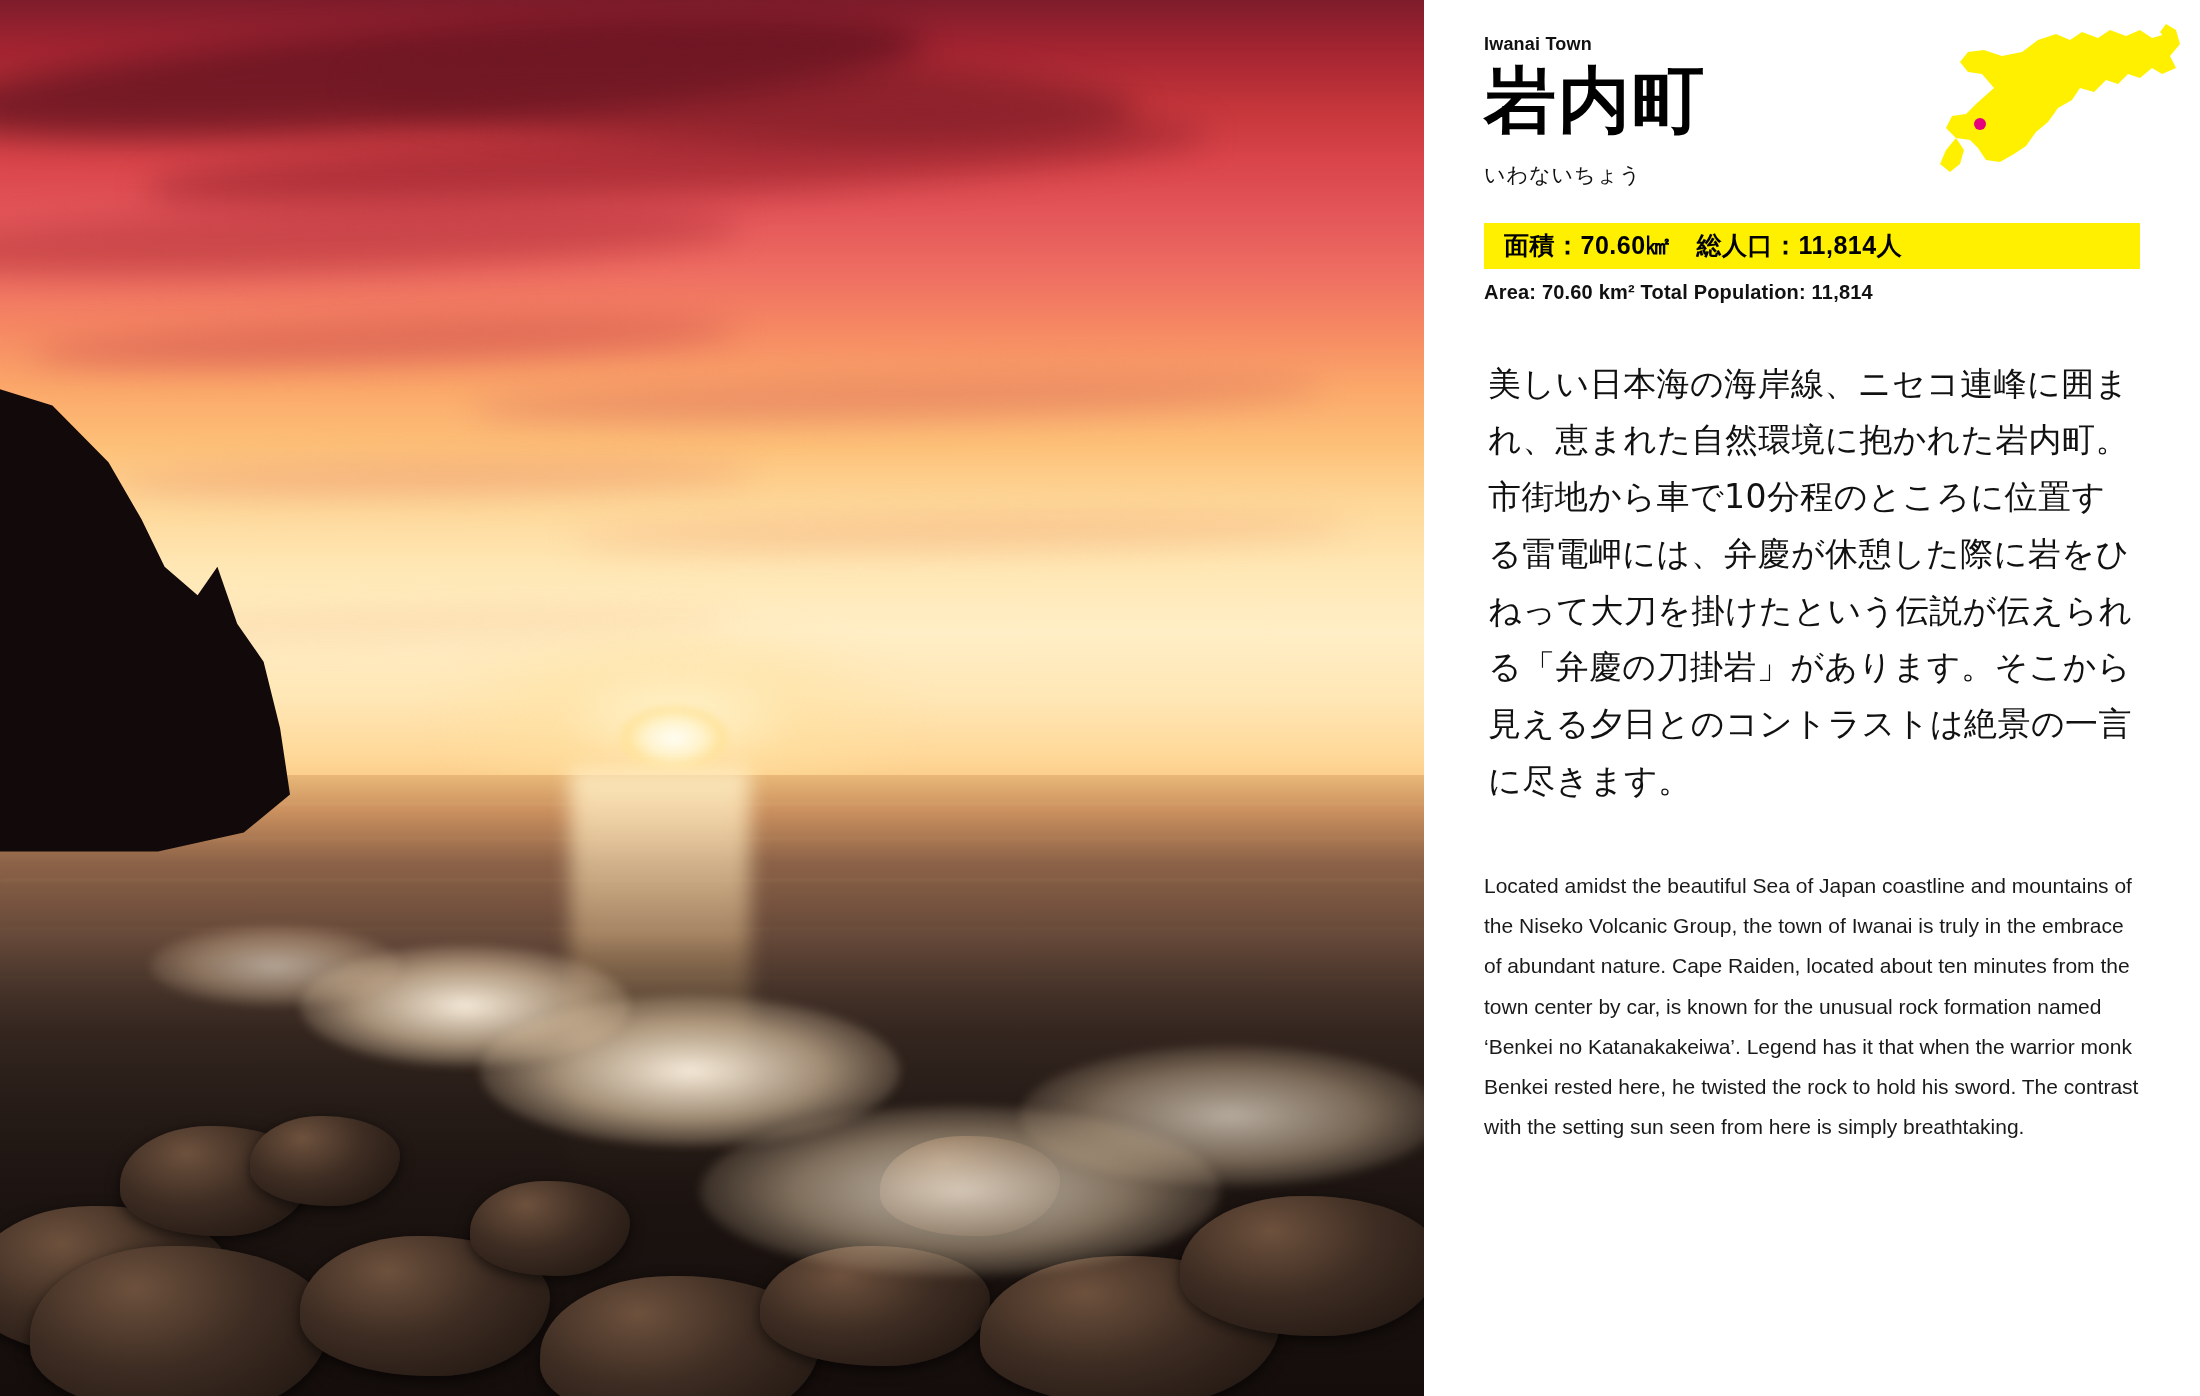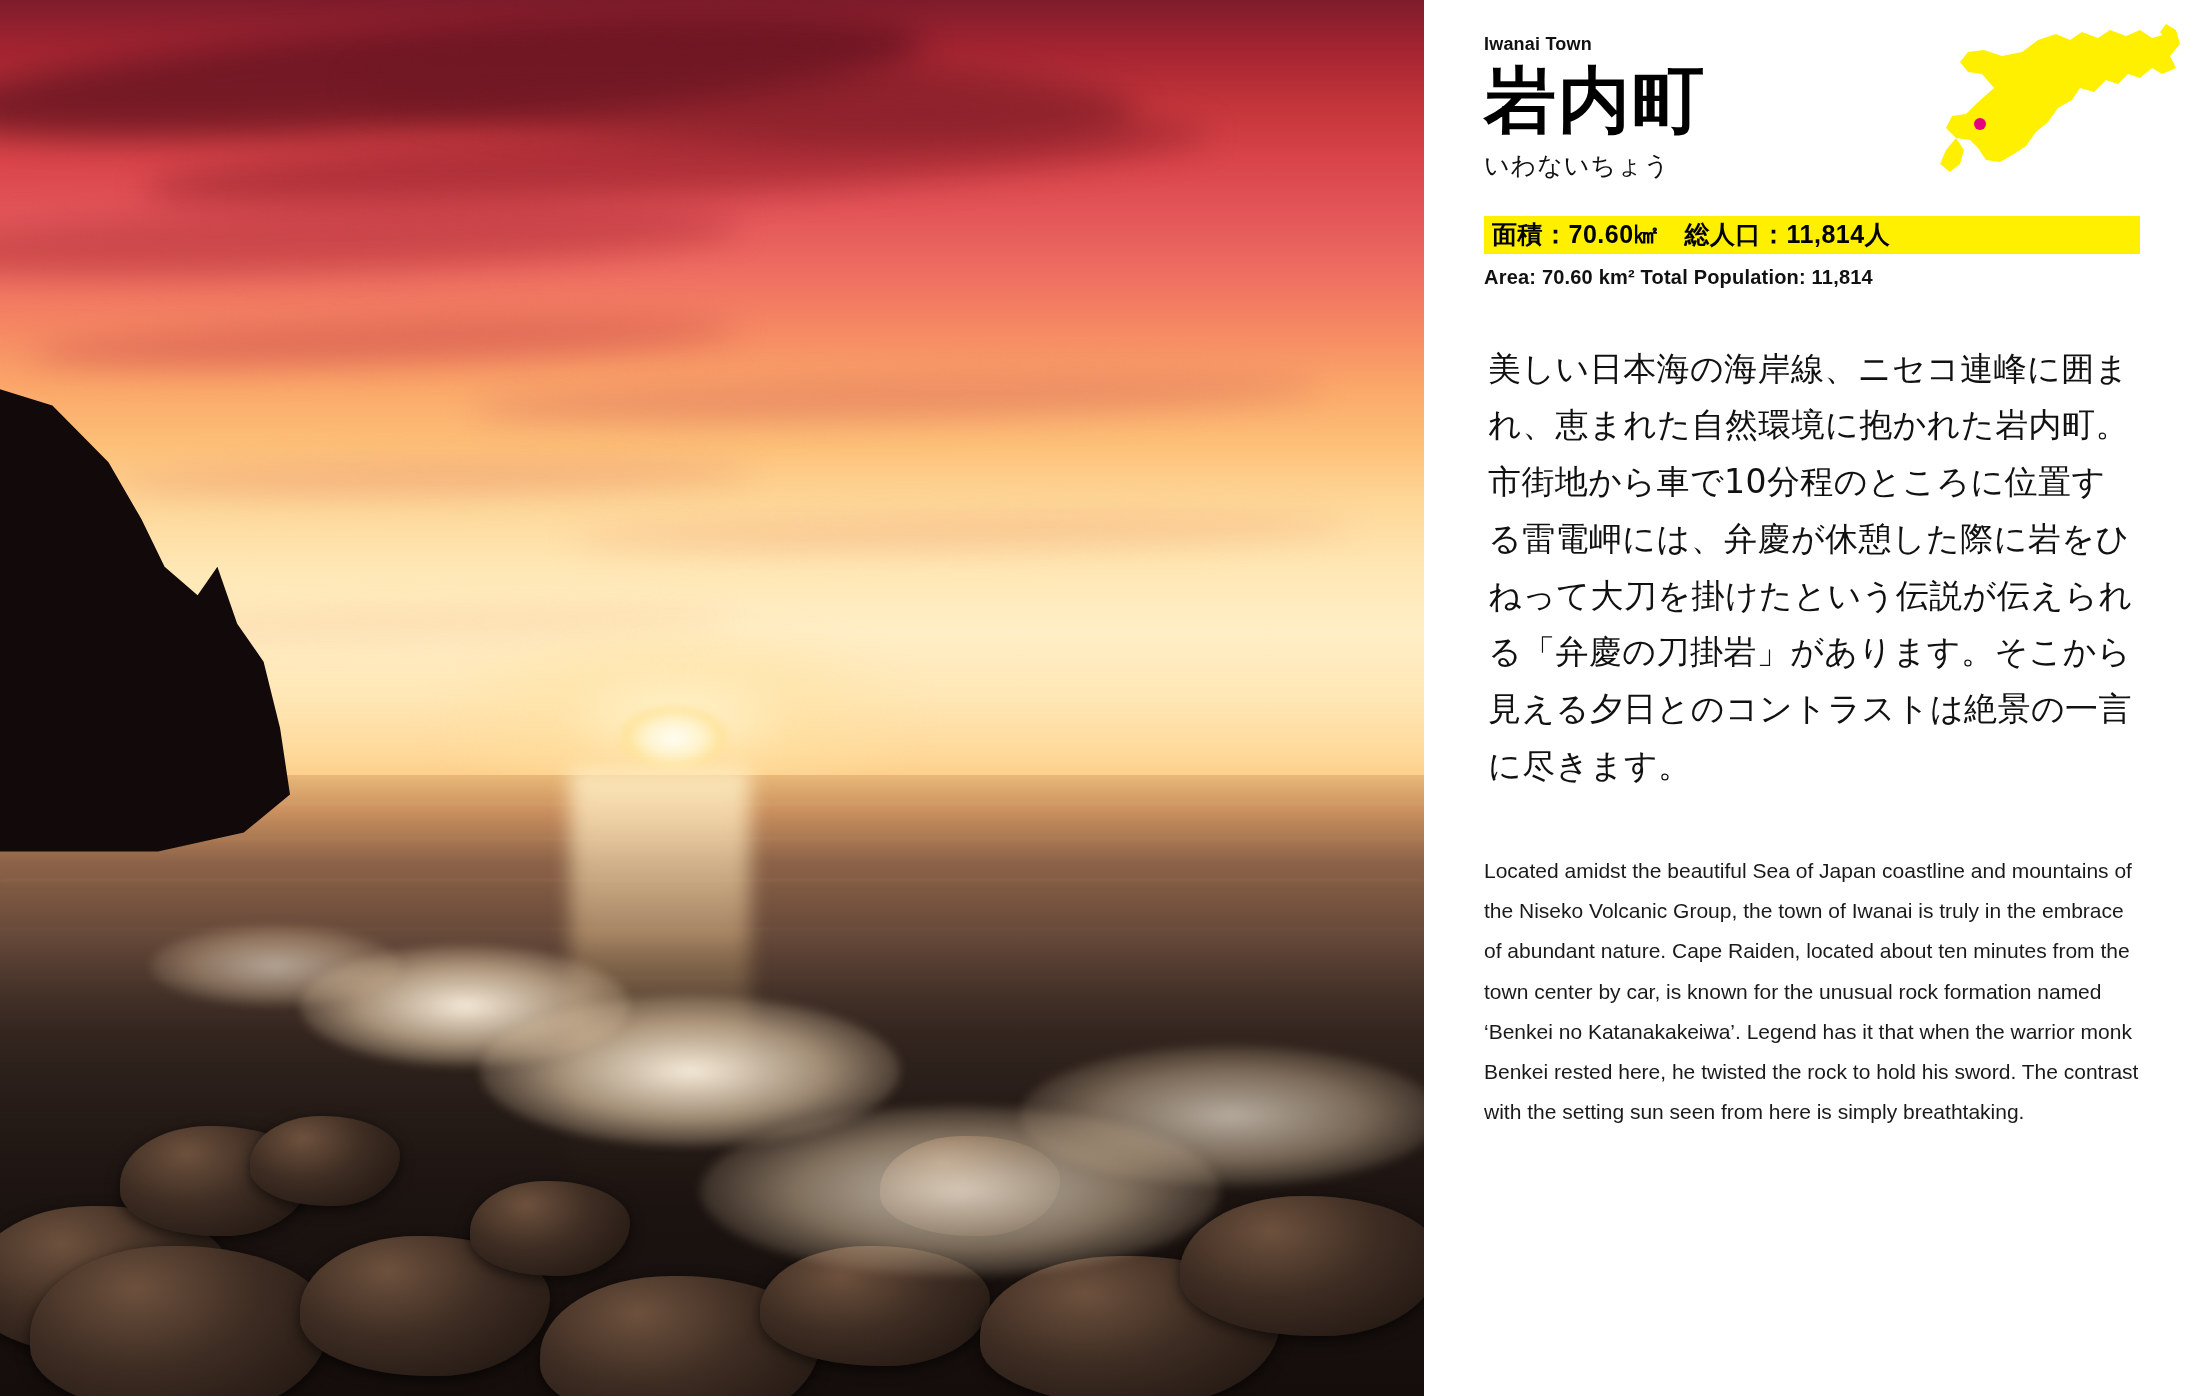--- a/index.html
+++ b/index.html
@@ -176,39 +176,39 @@
   }
   .town-name {
     margin-top: 8px;
     font-size: 72px;
     line-height: 1.05;
     font-weight: bold;
     color: #000;
     letter-spacing: 2px;
   }
   .town-kana {
-    margin-top: 10px;
-    font-size: 25px;
+    margin-top: 22px;
+    font-size: 21px;
     color: #111;
     letter-spacing: 1px;
   }
   .hokkaido {
     position: absolute;
     right: 14px;
     top: 22px;
     width: 256px;
     height: 172px;
   }
   .stats-bar {
     margin-top: 34px;
     background: #fff000;
-    height: 38px;
+    height: 46px;
     display: flex;
     align-items: center;
-    padding-left: 8px;
+    padding-left: 20px;
     box-sizing: border-box;
   }
   .stats-bar span {
     font-size: 25px;
     font-weight: bold;
     color: #000;
     letter-spacing: .5px;
   }
   .stats-en {
     margin-top: 12px;

